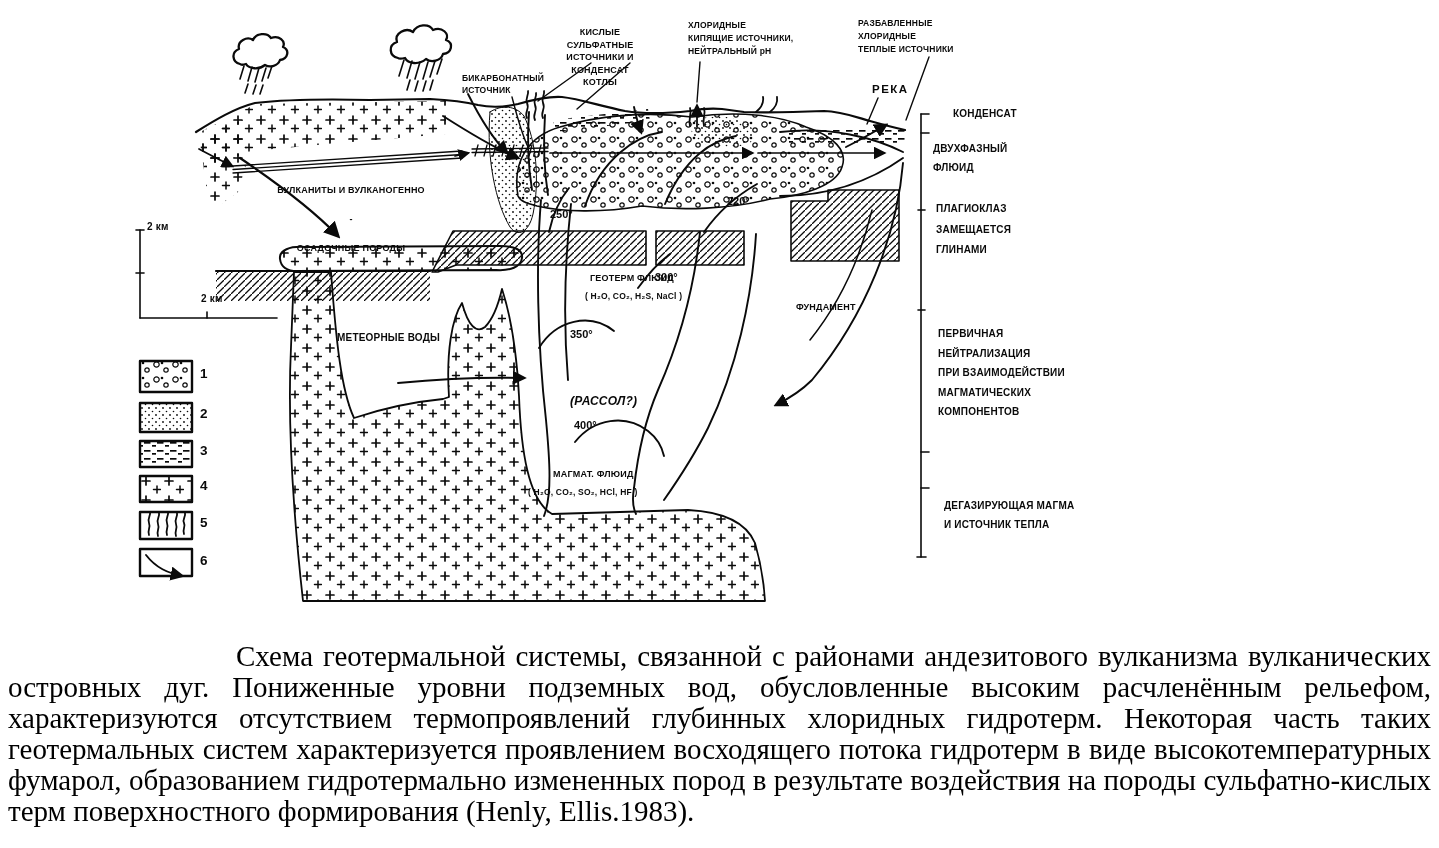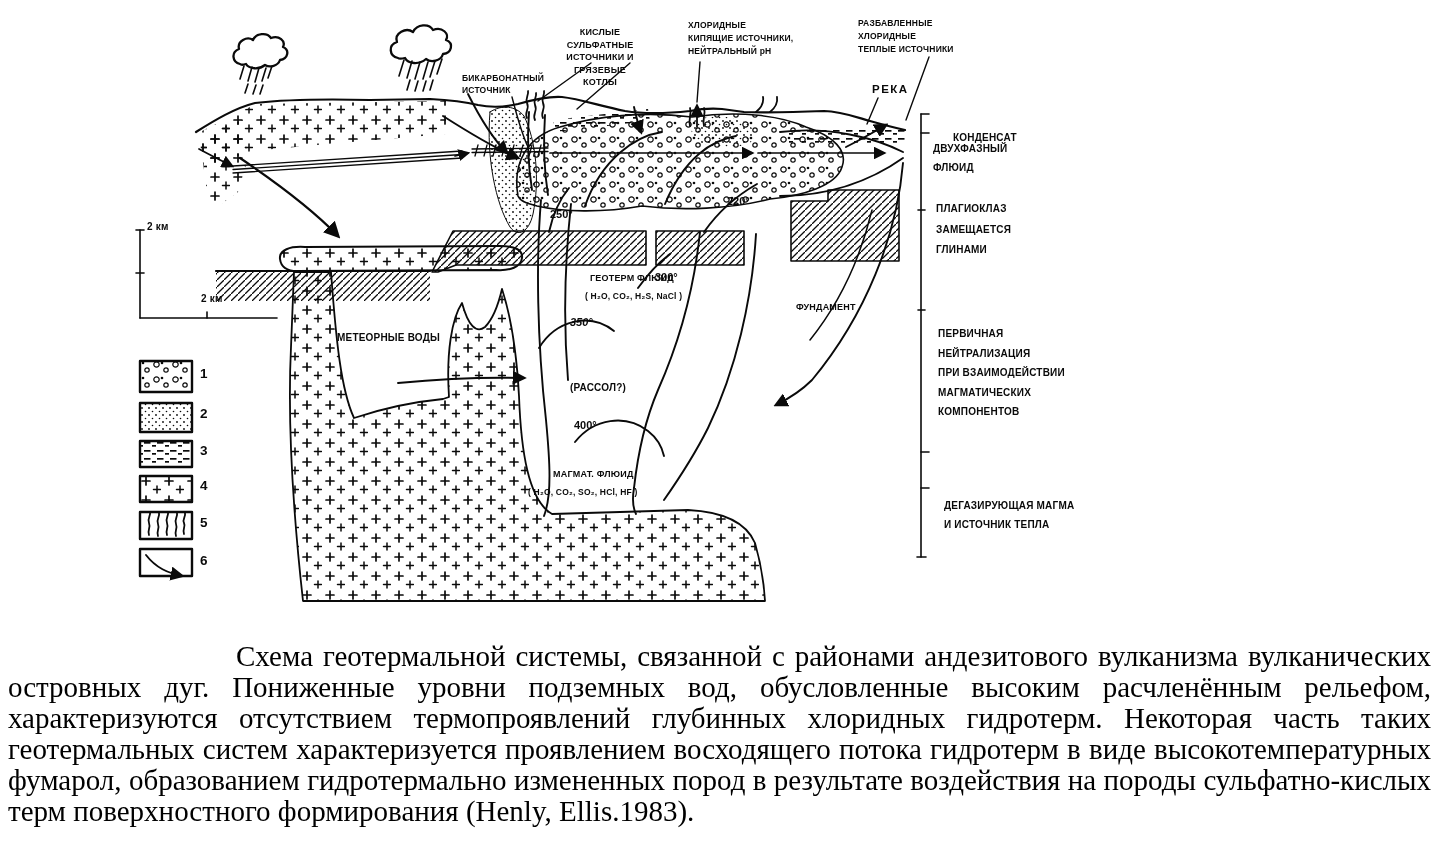--- a/index.html
+++ b/index.html
@@ -206,58 +206,60 @@
       <path d="M167,535 c-2,-5 2,-7 0,-12 c-2,-5 2,-7 1,-11"></path>
       <path d="M176,536 c-2,-5 2,-7 0,-12 c-2,-5 2,-7 1,-11"></path>
       <path d="M184,534 c-2,-5 2,-7 0,-11 c-2,-4 2,-6 1,-10"></path>
     </g>
     <rect x="140" y="549" width="52" height="27" fill="#fff"></rect>
     <path d="M146,555 C156,568 168,573 182,576" stroke-width="1.9" marker-end="url(#mArrow)"></path>
   </g>
 </svg>
 
 <div class="lbl" style="left:546px; top:26px; width:108px; text-align:center; font-size:9px; line-height:12.5px;">КИСЛЫЕ СУЛЬФАТНЫЕ
-ИСТОЧНИКИ И ГРЯЗЕВЫЕ
+ИСТОЧНИКИ И КОНДЕНСАТ
 КОТЛЫ</div>
 <div class="lbl" style="left:688px; top:19px; font-size:8.5px; line-height:13px;">ХЛОРИДНЫЕ
 КИПЯЩИЕ ИСТОЧНИКИ,
 НЕЙТРАЛЬНЫЙ pH</div>
 <div class="lbl" style="left:858px; top:17px; font-size:8.5px; line-height:13px;">РАЗБАВЛЕННЫЕ
 ХЛОРИДНЫЕ
 ТЕПЛЫЕ ИСТОЧНИКИ</div>
 <div class="lbl" style="left:462px; top:72px; width:88px; text-align:left; font-size:8.5px; line-height:12px;">БИКАРБОНАТНЫЙ
 ИСТОЧНИК</div>
 <div class="lbl" style="left:872px; top:83px; font-size:11.5px; letter-spacing:1.5px;">РЕКА</div>
 
-<div class="lbl" style="left:933px; top:132px; font-size:10px;padding-left:20px;">КОНДЕНСАТ</div>
+<div class="lbl" style="left:933px; top:108px; font-size:10px;padding-left:20px;">КОНДЕНСАТ</div>
 <div class="lbl" style="left:933px; top:139px; font-size:10px; line-height:19px;">ДВУХФАЗНЫЙ
 ФЛЮИД</div>
 <div class="lbl" style="left:936px; top:199px; font-size:10px; line-height:20.5px;">ПЛАГИОКЛАЗ
 ЗАМЕЩАЕТСЯ
 ГЛИНАМИ</div>
 <div class="lbl" style="left:944px; top:496px; font-size:10px; line-height:19px;">ДЕГАЗИРУЮЩАЯ МАГМА
 И ИСТОЧНИК ТЕПЛА</div>
 <div class="lbl" style="left:938px; top:324px; font-size:10px; line-height:19.5px;">ПЕРВИЧНАЯ
 НЕЙТРАЛИЗАЦИЯ
 ПРИ ВЗАИМОДЕЙСТВИИ
 МАГМАТИЧЕСКИХ
 КОМПОНЕНТОВ</div>
 
+<div class="lbl" style="left:276px; top:176px; width:150px; text-align:center; font-size:9px; line-height:29px;">ВУЛКАНИТЫ И ВУЛКАНОГЕННО -
+ОСАДОЧНЫЕ ПОРОДЫ</div>
 <div class="lbl" style="left:337px; top:332px; font-size:10px;">МЕТЕОРНЫЕ ВОДЫ</div>
 <div class="lbl" style="left:590px; top:273px; font-size:9px;">ГЕОТЕРМ ФЛЮИД</div>
 <div class="lbl" style="left:585px; top:291px; font-size:8.5px;">( H₂O, CO₂, H₂S, NaCl )</div>
 <div class="lbl" style="left:796px; top:302px; font-size:9px;">ФУНДАМЕНТ</div>
-<div class="lbl" style="left:570px; top:382px; font-size:10px;">(РАССОЛ?)</div>
+<div class="lbl" style="left:570px; top:394px; font-size:12px;font-style:italic;">(РАССОЛ?)</div>
 <div class="lbl" style="left:553px; top:469px; font-size:9px;">МАГМАТ. ФЛЮИД</div>
 <div class="lbl" style="left:528px; top:487px; font-size:8.5px;">( H₂O, CO₂, SO₂, HCl, HF )</div>
 
 <div class="temp" style="left:550px; top:208px;">250°</div>
 <div class="temp" style="left:727px; top:195px;">220°</div>
 <div class="temp" style="left:655px; top:271px;">300°</div>
-<div class="temp" style="left:570px; top:316px;font-style:italic;">350°</div>
+<div class="temp" style="left:570px; top:328px;">350°</div>
 <div class="temp" style="left:574px; top:419px;">400°</div>
 
 <div class="lbl" style="left:147px; top:221px; font-size:10px;">2 км</div>
 <div class="lbl" style="left:201px; top:293px; font-size:10px;">2 км</div>
 
 <div class="legnum" style="left:200px; top:366px;">1</div>
 <div class="legnum" style="left:200px; top:406px;">2</div>
 <div class="legnum" style="left:200px; top:443px;">3</div>
 <div class="legnum" style="left:200px; top:478px;">4</div>
 <div class="legnum" style="left:200px; top:515px;">5</div>

